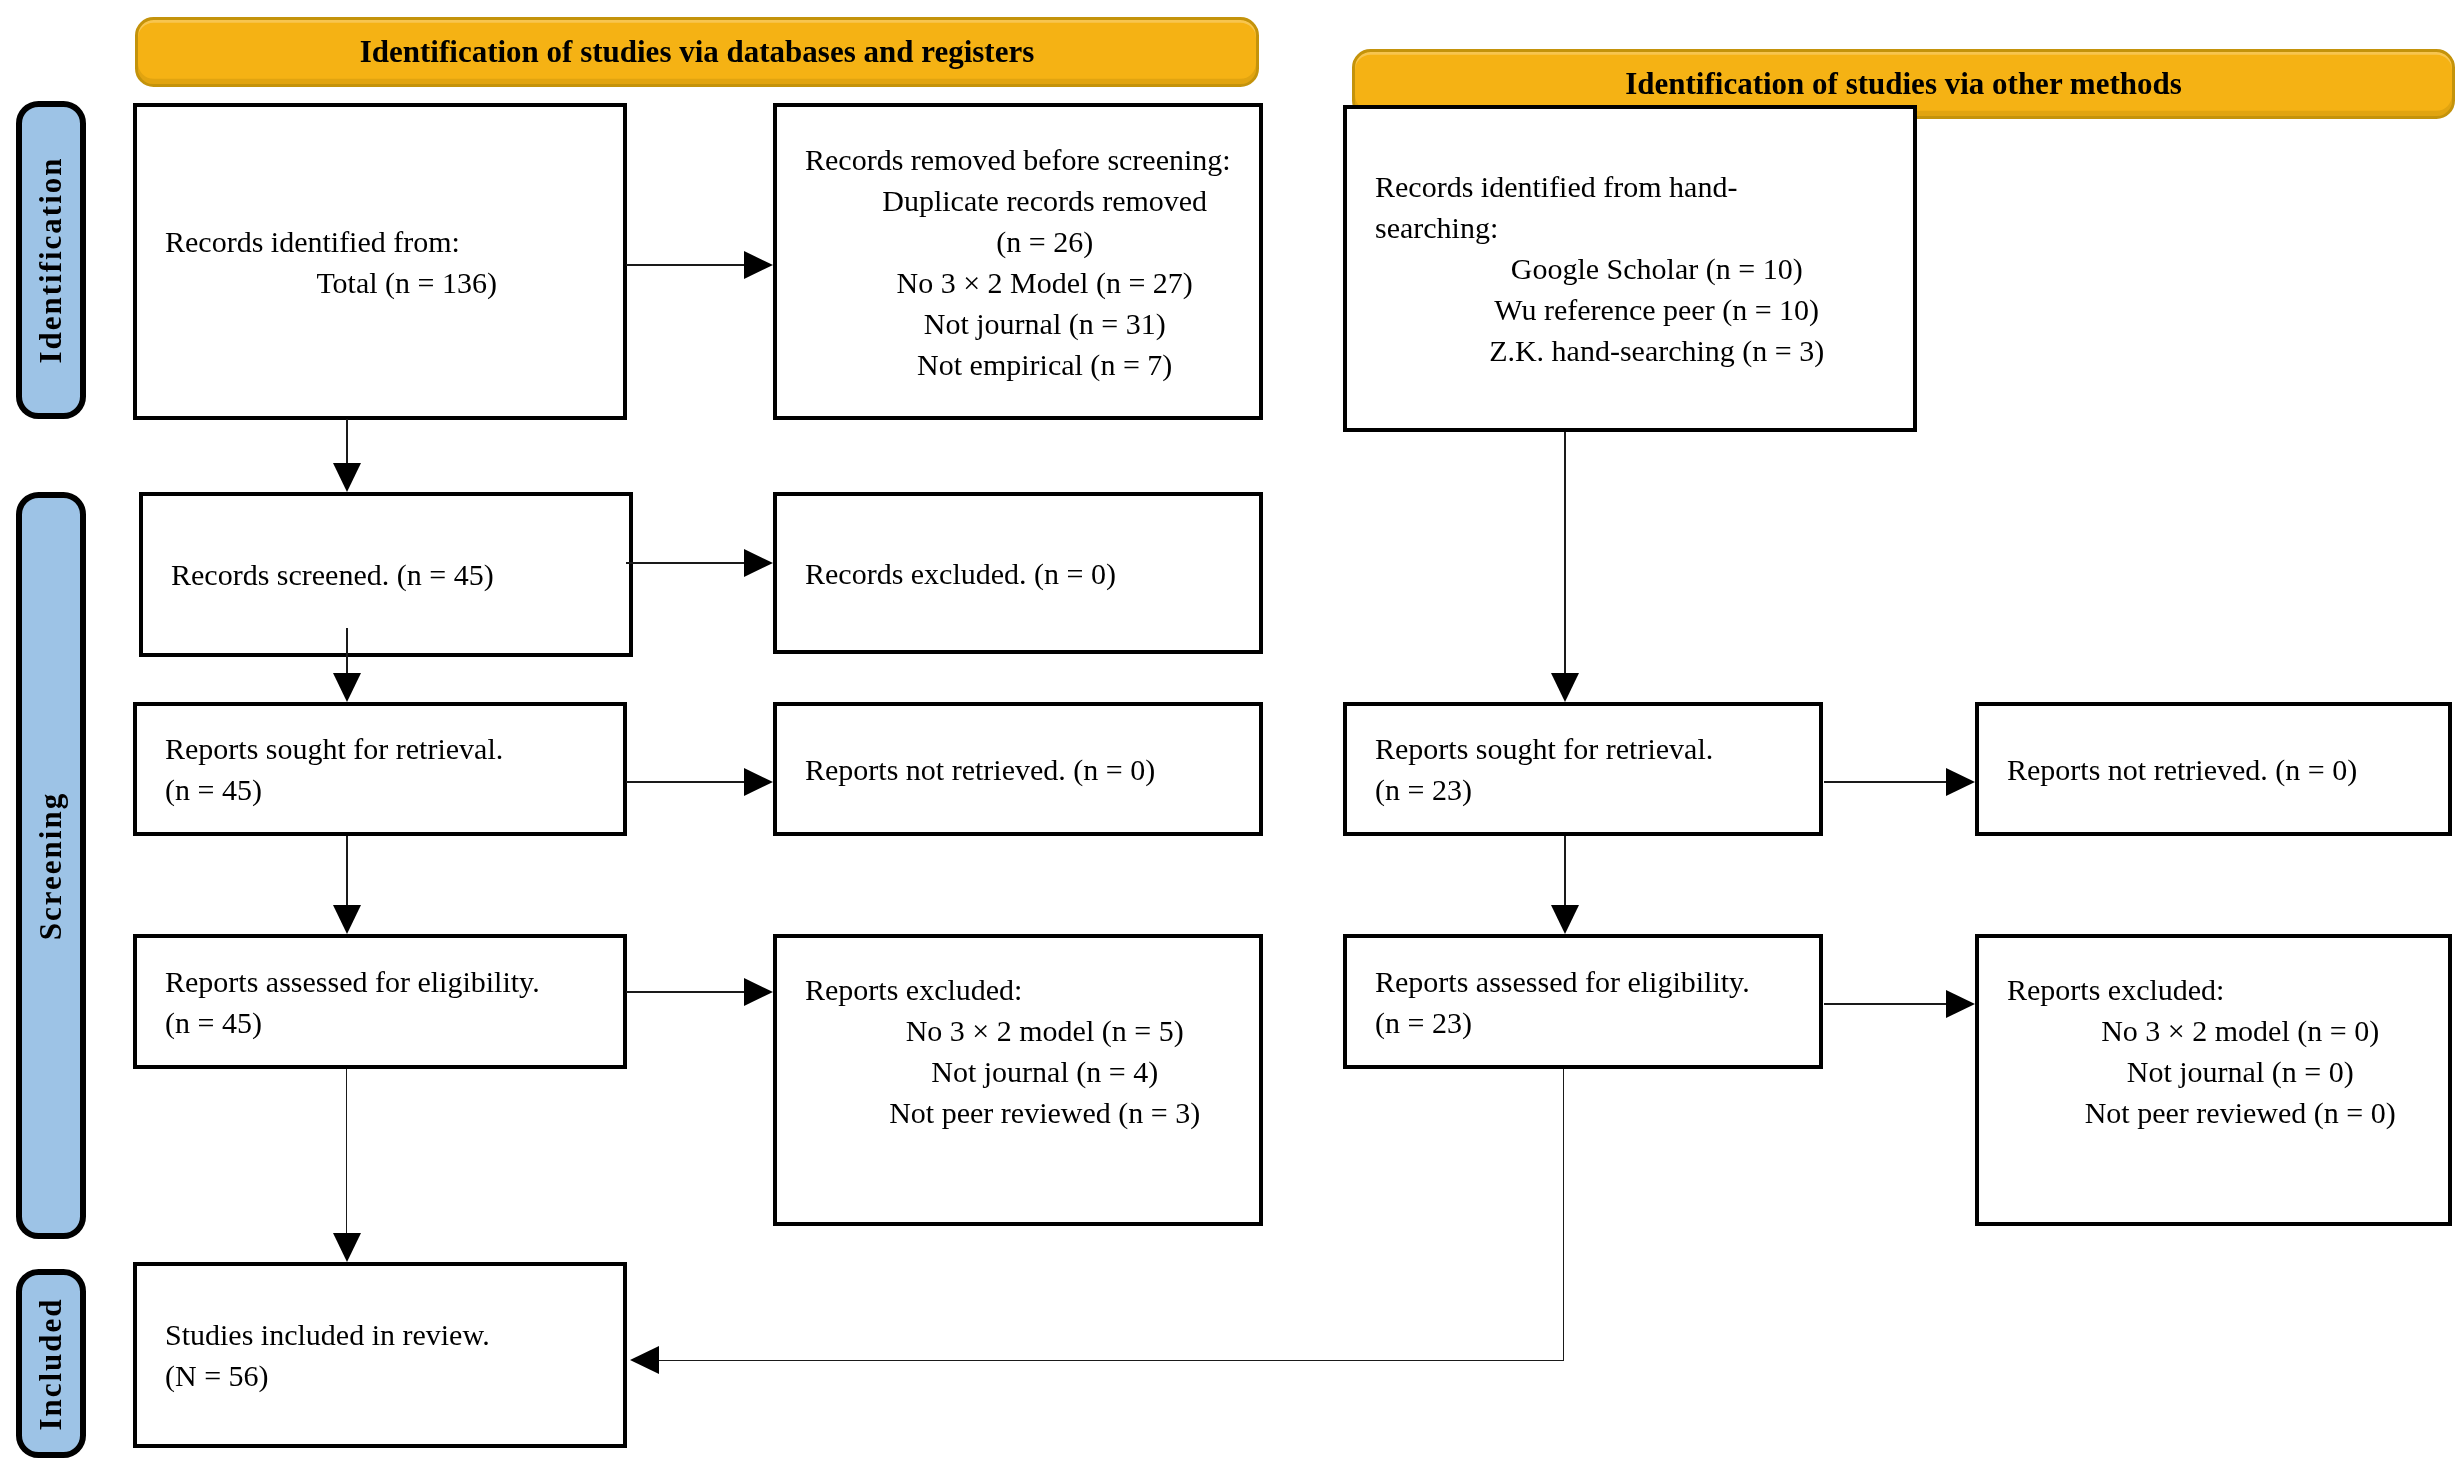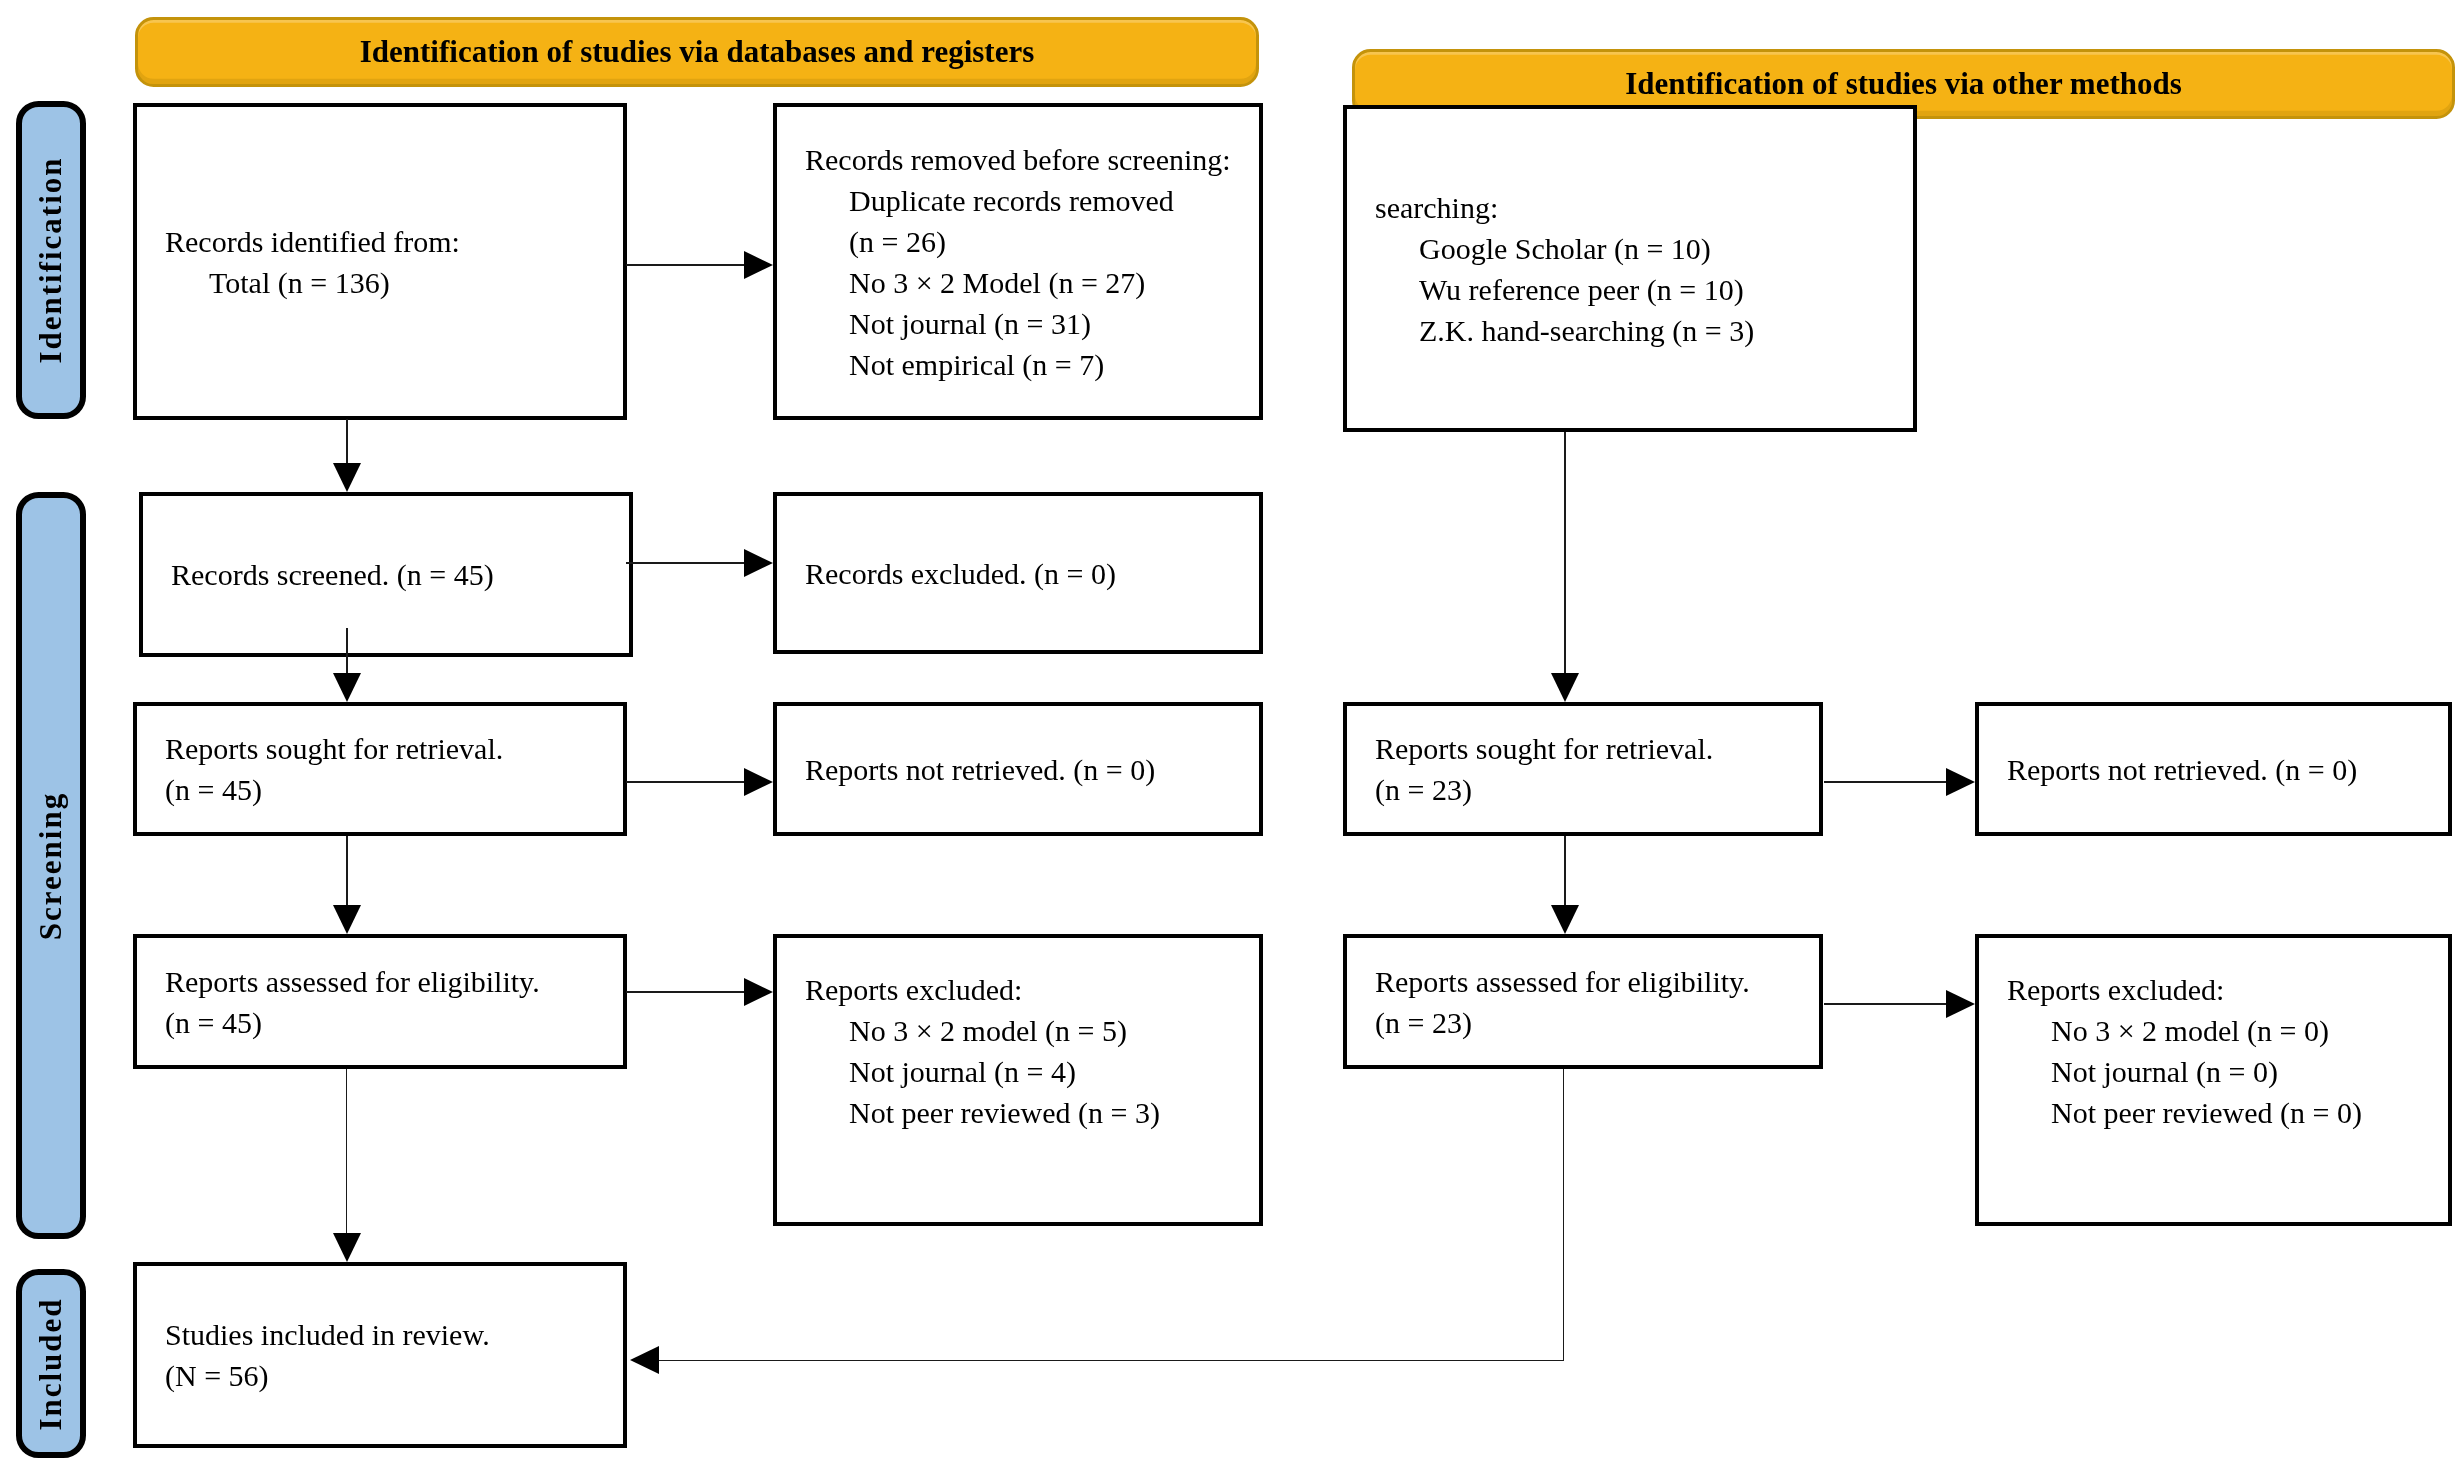--- a/index.html
+++ b/index.html
@@ -41,21 +41,21 @@
     position:absolute;
     background:#fff;
     border:4.6px solid #000;
     box-sizing:border-box;
     display:flex;flex-direction:column;justify-content:center;
     padding:0 18.6px 0 28px;
     font-size:30px;line-height:41px;
   }
   .flowbox.top-align{justify-content:flex-start;padding-top:30.5px;}
   .flowbox .line{white-space:nowrap;}
-  .flowbox .line.ind{padding-left:44px;}
+  .flowbox .line.ind{padding-left:44px;text-align:center;}
   .flowbox .it{}
   
   .shaft-v{position:absolute;width:2px;background:#1a1a1a;}
   .shaft-h{position:absolute;height:2px;background:#1a1a1a;}
   .shaft-v.thin{width:1.3px;}
   .shaft-h.thin{height:1.3px;}
   .head{position:absolute;width:0;height:0;}
   .head.down{border-left:14px solid transparent;border-right:14px solid transparent;border-top:29px solid #000;}
   .head.right{border-top:14px solid transparent;border-bottom:14px solid transparent;border-left:29px solid #000;}
   .head.left{border-top:14px solid transparent;border-bottom:14px solid transparent;border-right:29px solid #000;}
@@ -88,20 +88,21 @@
     </div>
     <div class="flowbox" style="left: 773px; top: 103px; width: 490px; height: 317px;">
       <div class="line"><span>Records removed </span><span class="it">before screening</span><span>:</span></div>
       <div class="line ind"><span>Duplicate records removed</span></div>
       <div class="line ind"><span>(</span><span class="it">n</span><span> = 26)</span></div>
       <div class="line ind"><span>No 3 × 2 Model (</span><span class="it">n</span><span> = 27)</span></div>
       <div class="line ind"><span>Not journal (</span><span class="it">n</span><span> = 31)</span></div>
       <div class="line ind"><span>Not empirical (</span><span class="it">n</span><span> = 7)</span></div>
     </div>
     <div class="flowbox" style="left: 1343px; top: 105px; width: 574px; height: 327px;">
+      <div class="line"><span>Records identified from hand-</span></div>
       <div class="line"><span>searching:</span></div>
       <div class="line ind"><span>Google Scholar (</span><span class="it">n</span><span> = 10)</span></div>
       <div class="line ind"><span>Wu reference peer (</span><span class="it">n</span><span> = 10)</span></div>
       <div class="line ind"><span>Z.K. hand-searching (</span><span class="it">n</span><span> = 3)</span></div>
     </div>
     <div class="flowbox" style="left: 139px; top: 492px; width: 494px; height: 165px;">
       <div class="line"><span>Records screened. (</span><span class="it">n</span><span> = 45)</span></div>
     </div>
     <div class="flowbox" style="left: 773px; top: 492px; width: 490px; height: 162px;">
       <div class="line"><span>Records excluded. (</span><span class="it">n</span><span> = 0)</span></div>

